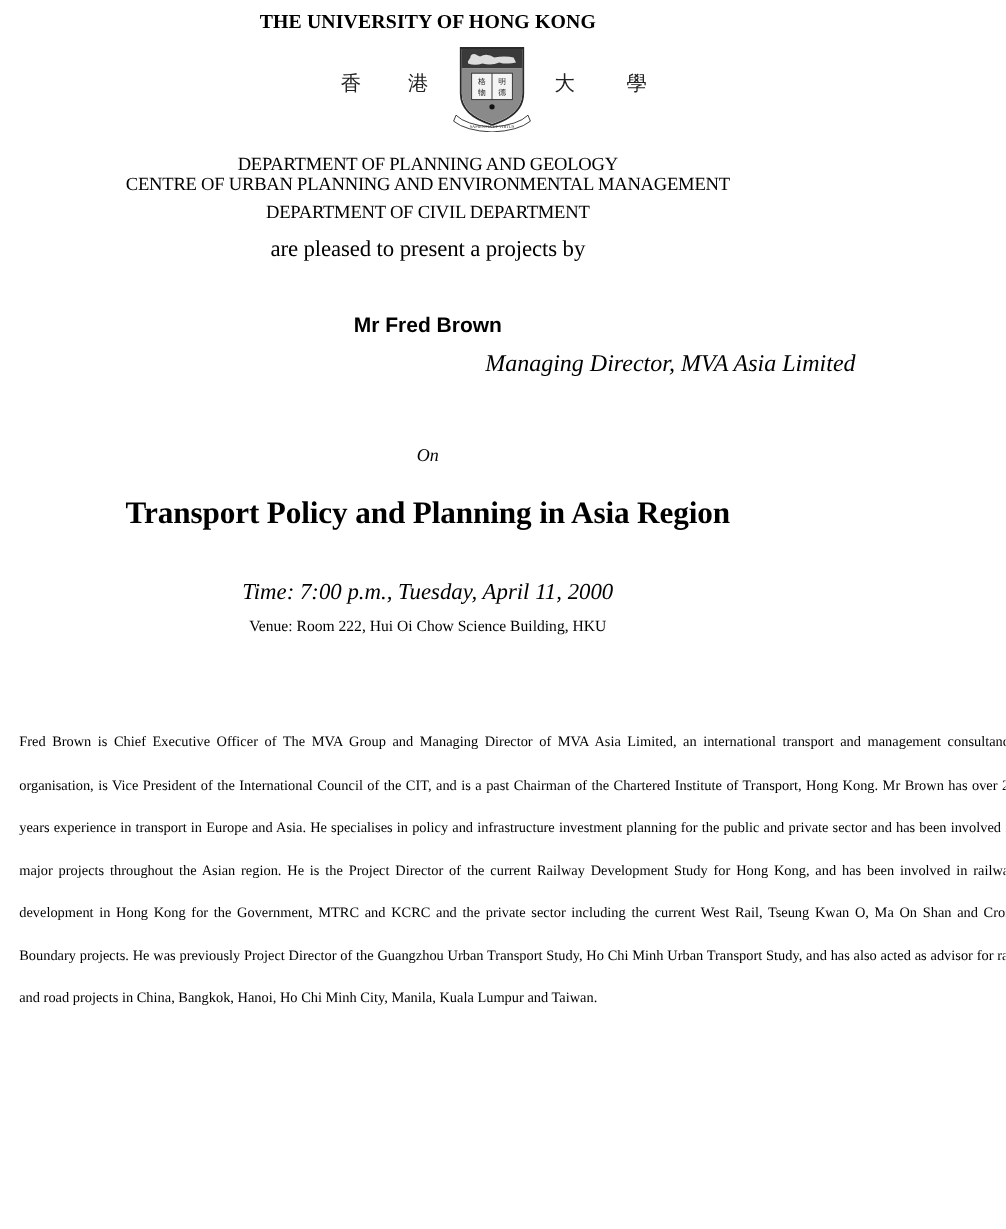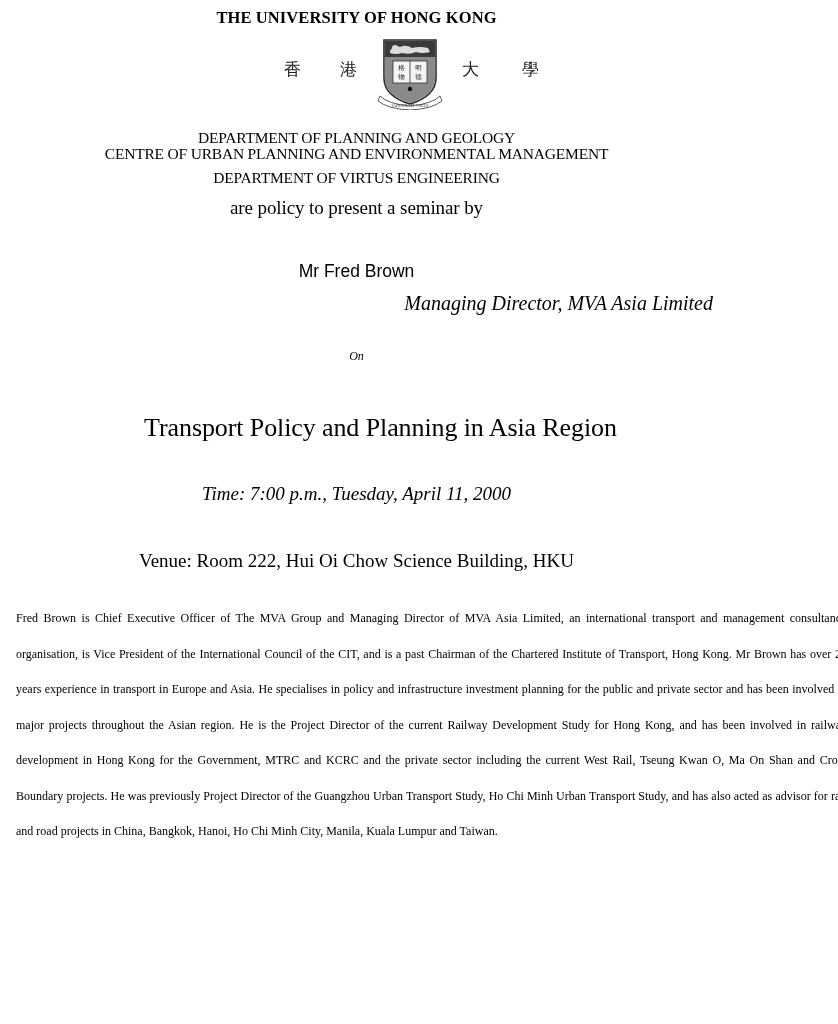--- a/index.html
+++ b/index.html
@@ -59,50 +59,48 @@
 
   .present {
     top: 197px;
     font-size: 19px;
     letter-spacing: -0.1px;
   }
 
   .speaker {
     top: 261px;
     font-family: "Liberation Sans", sans-serif;
-    font-weight: normal;
+    font-weight: bold;
     font-size: 17.5px;
   }
   .speaker-title {
     top: 292px;
     font-style: italic;
     font-size: 20px;
     text-align: right;
   }
   .on {
-    top: 349px;
+    top: 372px;
     font-style: italic;
-    font-size: 12px;
+    font-size: 15px;
   }
   .talk-title {
     top: 413px;
-    font-weight: normal;
+    font-weight: bold;
     font-size: 26px;
     letter-spacing: -0.1px;
-    padding-left: 24px;
   }
   .time {
     top: 483px;
     font-size: 19px;
     font-style: italic;
   }
   .venue {
     top: 514px;
-    font-size: 19px;
-    margin-top: 36px;
+    font-size: 13px;
   }
 
   .bio {
     position: absolute;
     top: 589px;
     left: 4px;
     width: 831px;
     margin: 12px;
     font-size: 12px;
     line-height: 35.5px;
@@ -143,23 +141,23 @@
     <path d="M4 58 Q12 66 34 68 Q56 66 64 58 L66 63 Q56 71 34 72 Q12 71 2 63 Z" fill="#ffffff" stroke="#333" stroke-width="0.8"></path>
     <text x="34" y="69" font-size="3.6" text-anchor="middle" fill="#333" font-family="Liberation Serif, serif">SAPIENTIA ET VIRTUS</text>
   </svg>
 
   <span class="cjk" style="left:462px;">大</span>
   <span class="cjk" style="left:522px;">學</span>
 </div>
 
 <div class="abs dept dept1">DEPARTMENT OF PLANNING AND GEOLOGY</div>
 <div class="abs dept dept2">CENTRE OF URBAN PLANNING AND ENVIRONMENTAL MANAGEMENT</div>
-<div class="abs dept dept3">DEPARTMENT OF VIRTUS ENGINEERING</div>
+<div class="abs dept dept3">DEPARTMENT OF CIVIL DEPARTMENT</div>
 
-<div class="abs present">are policy to present a seminar by</div>
+<div class="abs present">are pleased to present a projects by</div>
 
 <div class="abs speaker">Mr Fred Brown</div>
 <div class="abs speaker-title">Managing Director, MVA Asia Limited</div>
 
 <div class="abs on">On</div>
 
 <div class="abs talk-title">Transport Policy and Planning in Asia Region</div>
 
 <div class="abs time">Time: 7:00 p.m., Tuesday, April 11, 2000</div>
 <div class="abs venue">Venue: Room 222, Hui Oi Chow Science Building, HKU</div>

